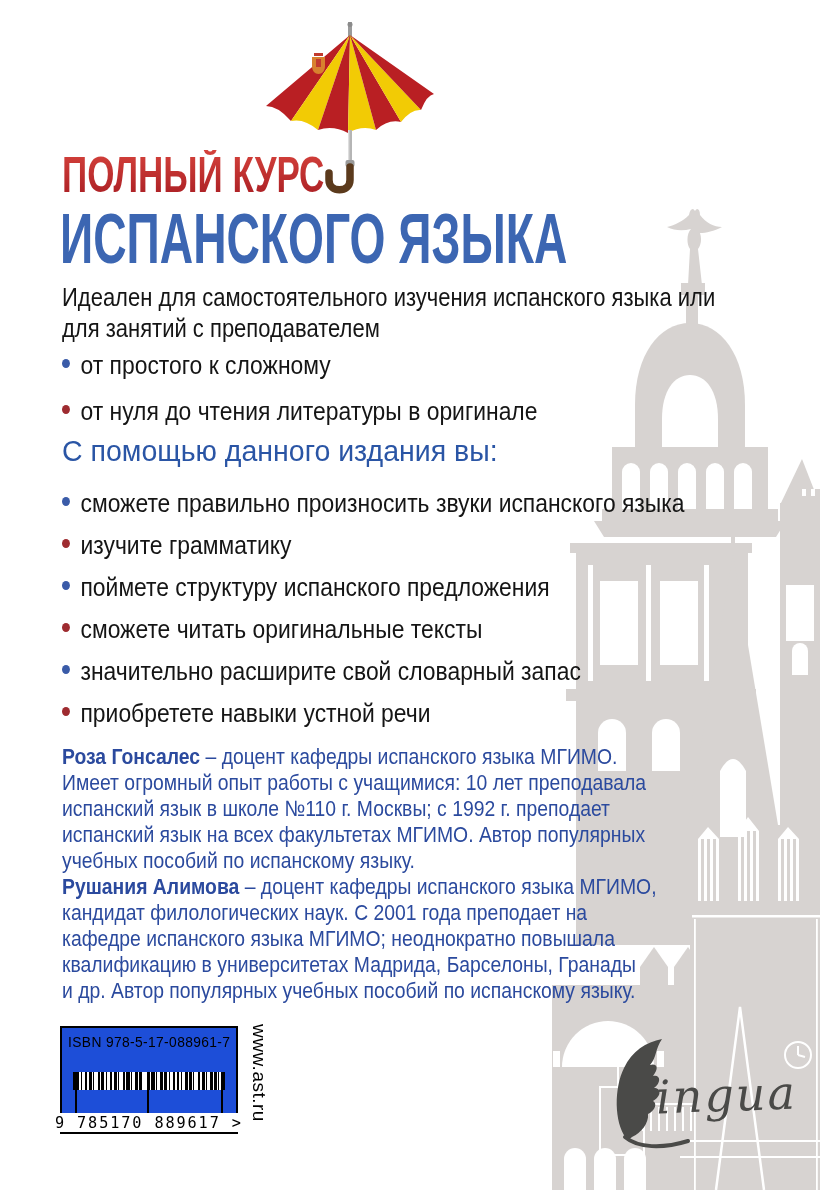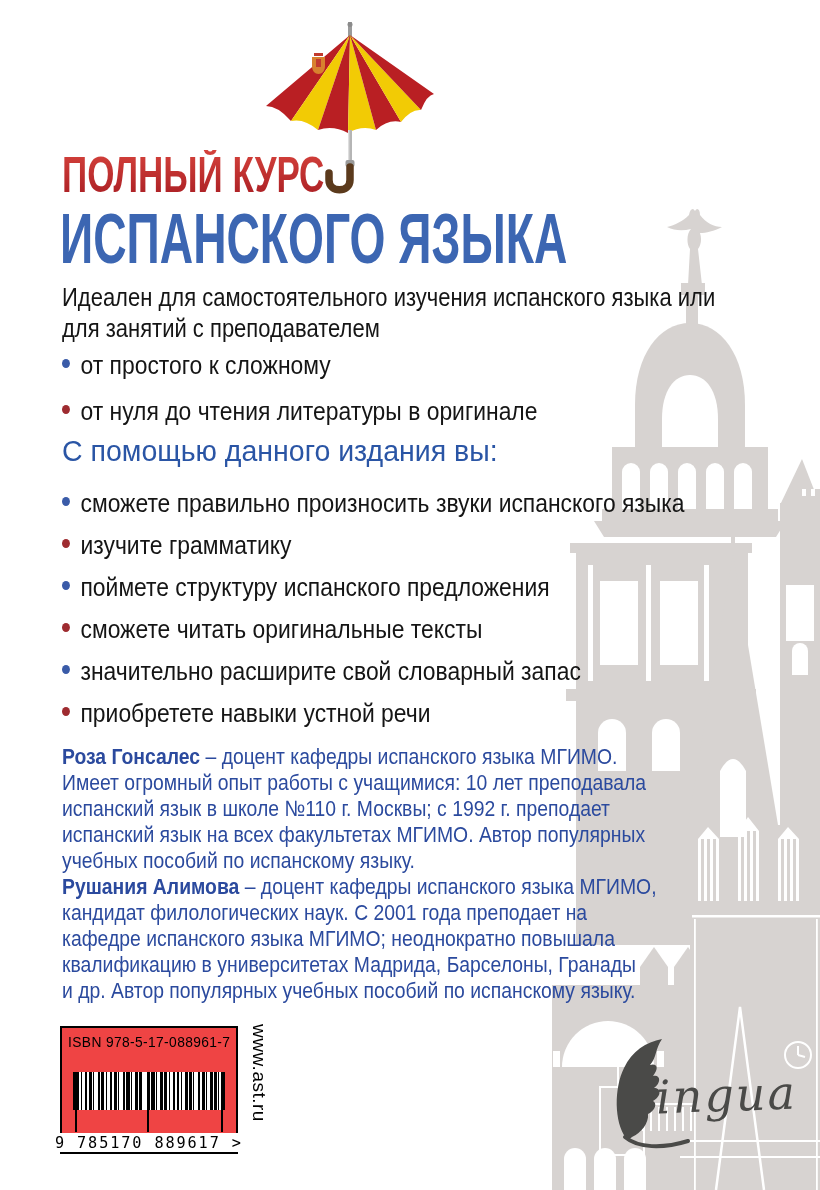--- a/index.html
+++ b/index.html
@@ -30,21 +30,21 @@
   #benefits li{margin-bottom:12px;}
   .dot{flex:0 0 auto;width:9px;height:9px;border-radius:50%;margin-right:12px;position:relative;top:-6px;}
   li.blue .dot{background:#3a5ba8;}
   li.red .dot{background:#9e2b30;}
   #heading{top:434px;left:62px;font-size:30px;color:#2a55a5;white-space:nowrap;transform:scaleX(.95);transform-origin:0 0;z-index:3;position:absolute;}
   #authors{top:744px;left:62px;width:790px;color:#2b4a9e;font-size:22px;line-height:26px;z-index:3;position:absolute;}
   #authors p{margin:0;}
   #authors b{font-weight:700;}
   .bio{white-space:pre-line;}
   
-  #barcode{left:60px;top:1026px;width:178px;height:128px;background:#ef4444;border:2px solid #000;
+  #barcode{left:60px;top:1026px;width:178px;height:108px;background:#1d4ed8;border:2px solid #000;
            box-sizing:border-box;z-index:3;display:flex;flex-direction:column;align-items:center;gap:20px;}
   #isbn{font-size:15px;letter-spacing:.4px;margin-top:5px;color:#000;white-space:nowrap;transform:scaleX(.92);}
   #bars{width:152px;height:50px;margin-top:2px;position:relative;
         background:repeating-linear-gradient(90deg,#000 0 2px,#fff 2px 3.5px,#000 3.5px 6.5px,#fff 6.5px 8px,#000 8px 9px,#fff 9px 12.5px);}
   .guard{position:absolute;top:0;width:2px;height:60px;background:#000;}
   #bars .g1{left:2px;} #bars .g2{left:74px;} #bars .g3{right:2px;}
   #barnum{font-size:16px;font-family:"DejaVu Sans Mono","Liberation Mono",monospace;
           background:#fff;position:relative;z-index:1;margin-top:3px;letter-spacing:2px;white-space:nowrap;transform:scaleX(.95);}
   #website{left:270px;top:1024px;width:120px;font-size:19px;color:#000;letter-spacing:.5px;
            transform:rotate(90deg);transform-origin:0 0;white-space:nowrap;z-index:3;position:absolute;}

